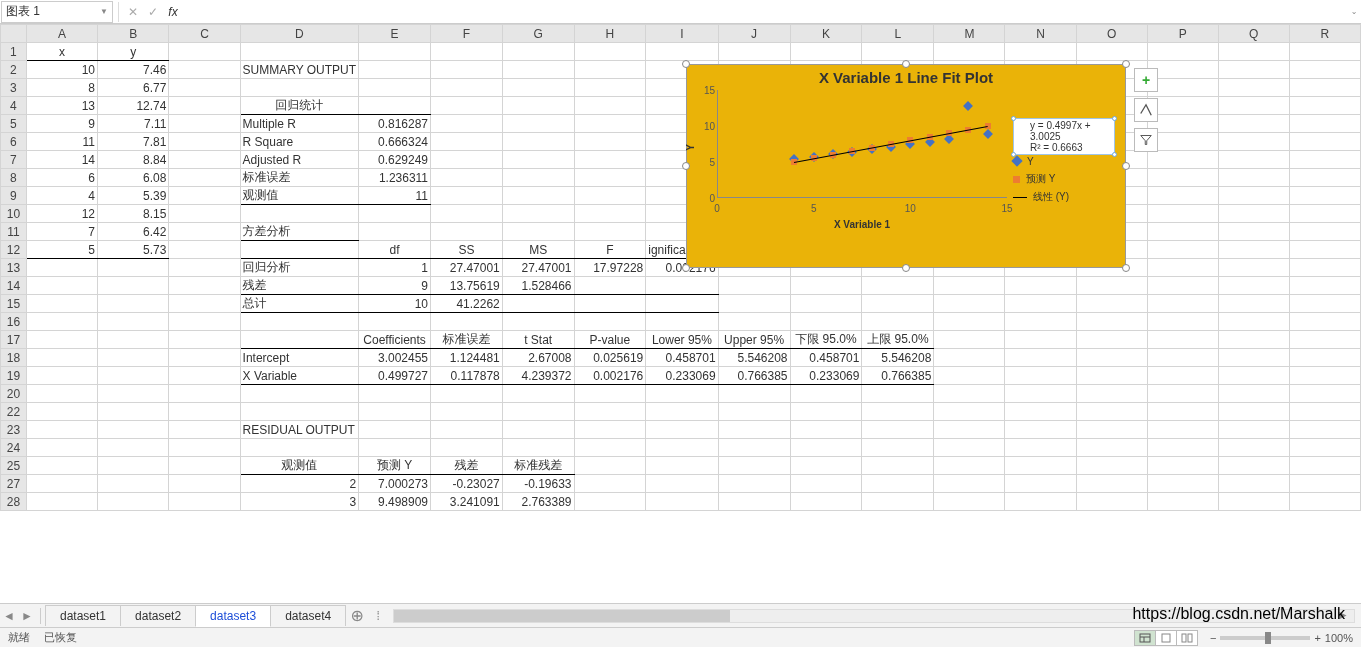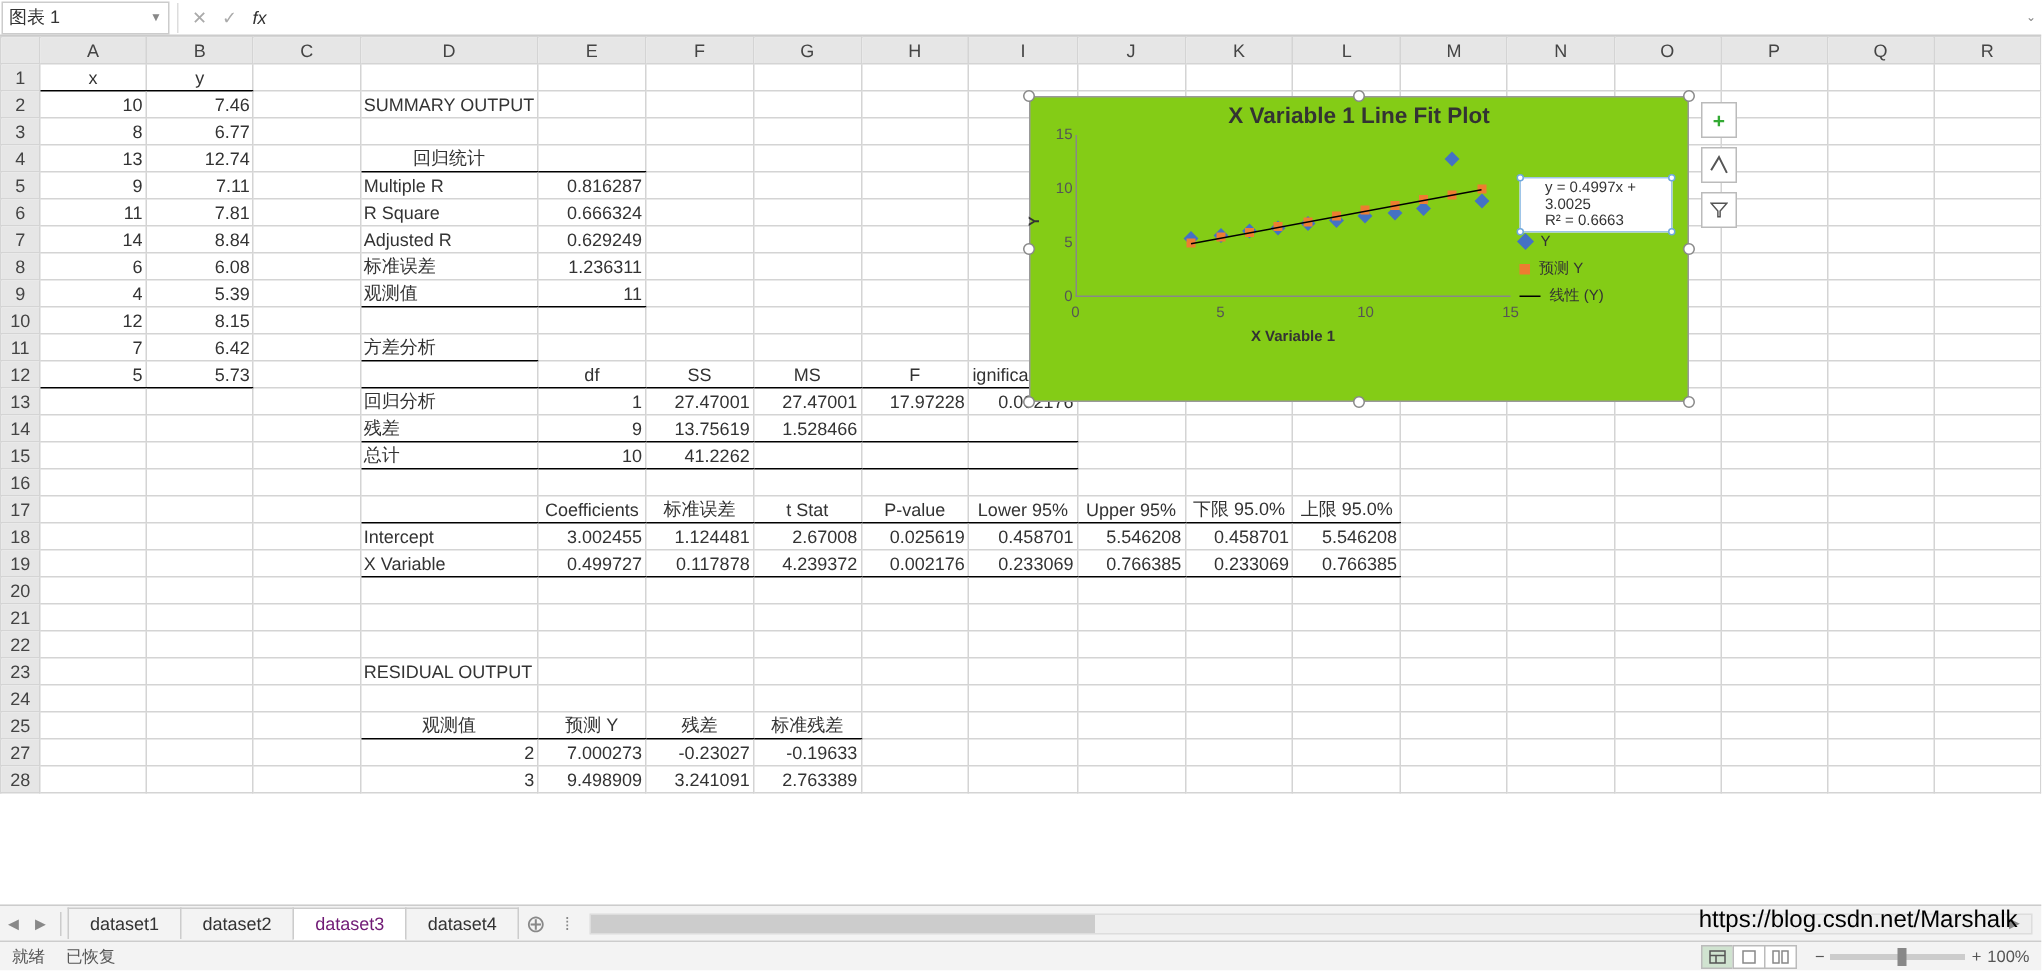--- a/index.html
+++ b/index.html
@@ -24,21 +24,21 @@
 th.corner { width: 26px; background: #e6e6e6; }
 th.rowh { width: 26px; text-align: center; background: #e6e6e6; }
 .col-w { width: 72px; }
 .num { text-align: right; }
 .ctr { text-align: center; }
 .bb { border-bottom: 1.5px solid #000 !important; }
 .bt { border-top: 1.5px solid #000 !important; }
 td.ov { overflow: visible; }
 
 
-.chart { position: absolute; border: 1px solid #999; background: #84cc16; }
+.chart { position: absolute; border: 1px solid #999; background: #eab308; }
 .chart .handle { position: absolute; width: 8px; height: 8px; background: #fff; border: 1px solid #888; border-radius: 50%; }
 .h-tl{top:-5px;left:-5px}.h-tr{top:-5px;right:-5px}.h-bl{bottom:-5px;left:-5px}.h-br{bottom:-5px;right:-5px}
 .h-t{top:-5px;left:50%;margin-left:-4px}.h-b{bottom:-5px;left:50%;margin-left:-4px}
 .h-l{left:-5px;top:50%;margin-top:-4px}.h-r{right:-5px;top:50%;margin-top:-4px}
 .chart-title { text-align: center; font-weight: bold; font-size: 15px; padding: 4px 0 0; }
 .chart-area { position: relative; margin: 4px 8px 4px 30px; height: 130px; }
 .y-axis { position: absolute; left: -22px; top: 0; bottom: 22px; width: 20px; }
 .y-tick { position: absolute; right: 0; font-size: 10px; color: #555; transform: translateY(-50%); }
 .y-title { position: absolute; left: -30px; top: 40%; transform: rotate(-90deg); font-size: 10px; font-weight: bold; }
 .plot { position: absolute; left: 0; right: 110px; top: 0; bottom: 22px; }
@@ -56,21 +56,21 @@
 
 .side-btns { position: absolute; display: flex; flex-direction: column; gap: 6px; }
 .side-btns .sb { width: 24px; height: 24px; border: 1px solid #bbb; background: #fff; display: flex; align-items: center; justify-content: center; font-size: 14px; cursor: pointer; }
 .sb.green{color:#3a3;font-weight:bold}
 
 
 .tabs-row { position: absolute; bottom: 20px; left: 0; right: 0; height: 24px; background: #f3f3f3; border-top: 1px solid #ccc; display: flex; align-items: center; }
 .tabs-row .nav { width: 18px; text-align: center; color: #888; cursor: pointer; }
 .tabs-row .sep { width: 1px; height: 16px; background: #ccc; margin: 0 4px; }
 .tab { padding: 3px 14px; border: 1px solid #ccc; border-bottom: none; margin-right: -1px; background: #f3f3f3; cursor: pointer; font-size: 12px; }
-.tab.active { background: #fff; border-bottom: 1px solid #fff; color: #701a75; font-weight: 500; }
+.tab.active { background: #fff; border-bottom: 1px solid #fff; color: #1d4ed8; font-weight: 500; }
 .tab-add { width: 24px; text-align: center; color: #888; font-size: 16px; cursor: pointer; }
 .hscroll { flex: 1; margin: 0 6px; height: 14px; background: #eee; position: relative; border: 1px solid #ddd; }
 .hscroll .thumb { position: absolute; left: 0; width: 35%; top: 0; bottom: 0; background: #ccc; }
 
 
 .status { position: absolute; bottom: 0; left: 0; right: 0; height: 20px; background: #f3f3f3; border-top: 1px solid #ccc; display: flex; align-items: center; padding: 0 8px; font-size: 11px; color: #555; }
 .status .sp { flex: 1; }
 .view-btns { display: flex; }
 .view-btns .vb { width: 22px; height: 16px; border: 1px solid #bbb; margin-left: -1px; background: #fff; display:flex;align-items:center;justify-content:center;font-size:10px; }
 .view-btns .vb.active{background:#d0e3d0}
@@ -513,41 +513,20 @@
           <td class="num bb">0.766385</td>
           <td class=""></td>
           <td class=""></td>
           <td class=""></td>
           <td class=""></td>
           <td class=""></td>
           <td class=""></td>
         </tr>
         <tr>
           <th class="rowh">20</th>
-          <td class=""></td>
-          <td class=""></td>
-          <td class=""></td>
-          <td class=""></td>
-          <td class=""></td>
-          <td class=""></td>
-          <td class=""></td>
-          <td class=""></td>
-          <td class=""></td>
-          <td class=""></td>
-          <td class=""></td>
-          <td class=""></td>
-          <td class=""></td>
-          <td class=""></td>
-          <td class=""></td>
-          <td class=""></td>
-          <td class=""></td>
-          <td class=""></td>
-        </tr>
-        <tr>
-          <th class="rowh">21</th>
           <td class=""></td>
           <td class=""></td>
           <td class=""></td>
           <td class=""></td>
           <td class=""></td>
           <td class=""></td>
           <td class=""></td>
           <td class=""></td>
           <td class=""></td>
           <td class=""></td>

